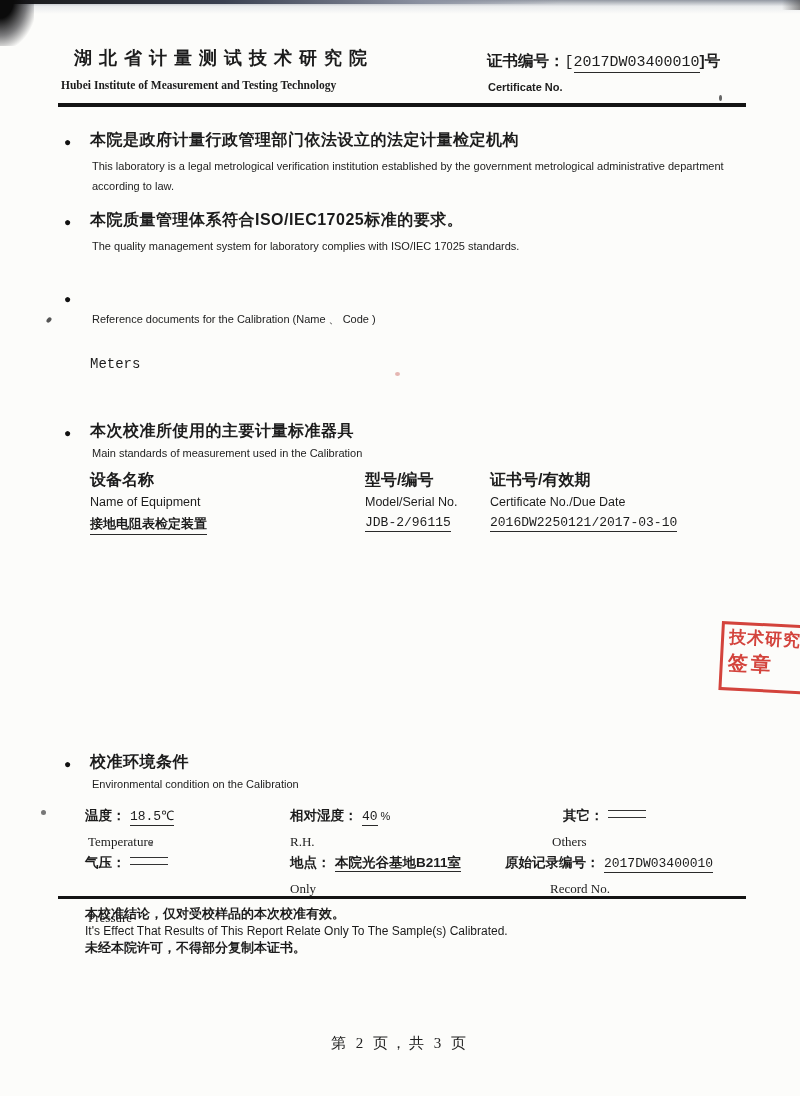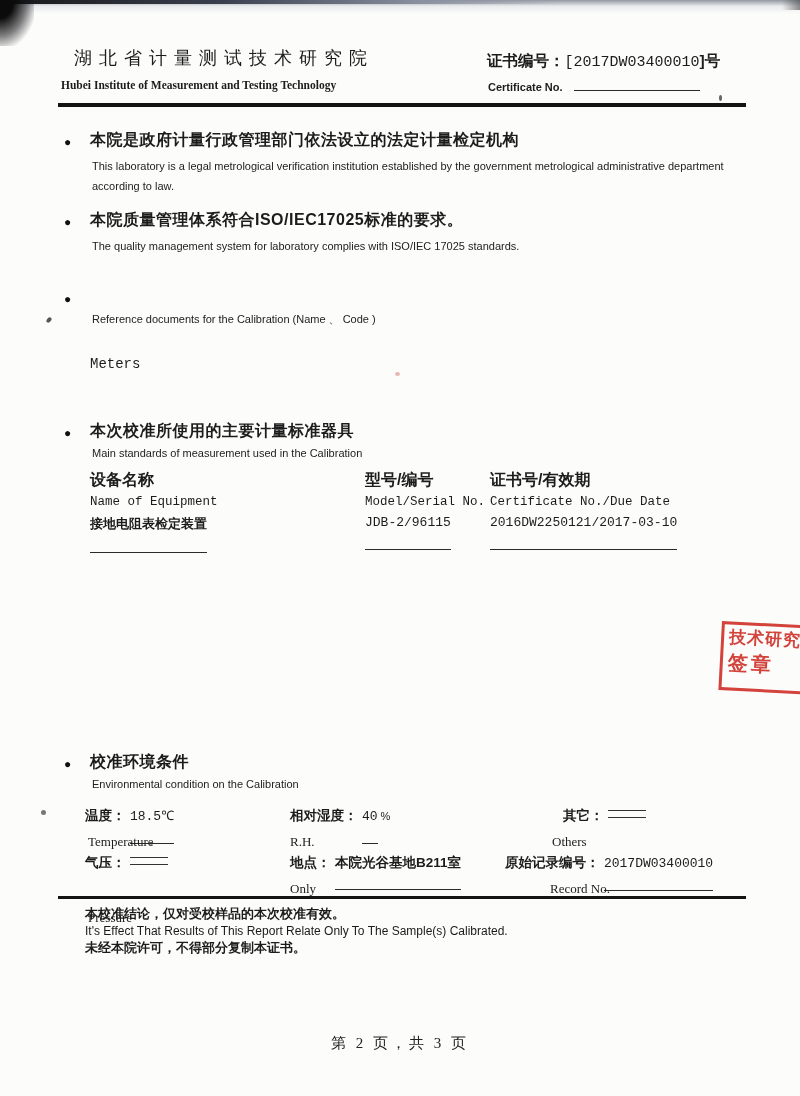--- a/index.html
+++ b/index.html
@@ -14,39 +14,39 @@
     background:linear-gradient(to bottom, rgba(60,70,90,.55), rgba(150,160,180,.18) 45%, rgba(255,255,255,0));
     pointer-events:none;}
   .scan-top-line{position:absolute;left:0;top:0;width:70%;height:4px;background:linear-gradient(to right,#161616,#3a4050 40%,#8a90a0 75%,rgba(200,205,215,0));}
   .scan-corner{position:absolute;left:0;top:0;width:34px;height:46px;
     background:radial-gradient(ellipse at 0% 0%, #0b0b0b 28%, rgba(20,20,25,.55) 55%, rgba(40,40,50,0) 78%);}
   .scan-corner-tr{position:absolute;right:0;top:0;width:18px;height:10px;background:linear-gradient(to left,#444,rgba(90,90,90,0));opacity:.6;}
   .speck{position:absolute;border-radius:50%;pointer-events:none;}
   
   .rule{position:absolute;background:#141414;}
   
-  .inst-cn{position:absolute;left:74px;top:46px;font-size:18px;font-weight:400;letter-spacing:7px;white-space:nowrap;text-align:center;}
+  .inst-cn{position:absolute;left:74px;top:46px;font-size:18px;font-weight:700;letter-spacing:7px;white-space:nowrap;text-align:center;}
   .inst-en{position:absolute;left:61px;top:79px;font-size:11.5px;font-weight:700;font-family:"Liberation Serif","DejaVu Serif",serif;white-space:nowrap;}
   .cert-line{position:absolute;left:487px;top:51px;font-size:15.5px;font-weight:700;white-space:nowrap;}
   .cert-line .num{font-family:"Liberation Mono","DejaVu Sans Mono",monospace;font-weight:400;font-size:15px;}
   .cert-en{position:absolute;left:488px;top:81px;font-size:11px;font-weight:600;}
   
   .bullet{position:absolute;font-size:12px;color:#111;}
   .sec-title{position:absolute;font-size:16px;font-weight:700;white-space:nowrap;letter-spacing:.5px;}
   .sec-desc{position:absolute;font-size:11px;color:#222;line-height:20px;}
-  .u{border-bottom:1.4px solid #2a2a2a;padding-bottom:19px;}
+  .u{border-bottom:1.4px solid #2a2a2a;padding-bottom:1px;}
   .mono{font-family:"Liberation Mono","DejaVu Sans Mono",monospace;}
   .ref-line{position:absolute;left:90px;top:335px;white-space:nowrap;}
   .ref-line .cn{font-size:14px;font-weight:500;}
   .ref-line .en{font-size:13.5px;margin-left:34px;}
   .ref-line2{position:absolute;left:90px;top:356px;font-size:14px;}
   
   .std-col{position:absolute;white-space:nowrap;}
   .std-col .cn{font-size:16px;font-weight:700;display:block;}
-  .std-col .en{font-size:12.5px;font-family:Liberation Mono, monospace;display:block;margin-top:4px;}
+  .std-col .en{font-size:12.5px;font-family:Liberation Sans, sans-serif;display:block;margin-top:4px;}
   .std-col .val{display:inline-block;margin-top:6px;font-size:13px;}
   
   .stamp{position:absolute;left:722px;top:621px;width:112px;height:62px;
     border:3.5px solid #d0342c;transform:rotate(3deg);transform-origin:0 0;
     color:#d0342c;padding:1px 0 0 5px;opacity:.92;}
   .stamp .l1{font-size:17px;font-weight:700;letter-spacing:1px;white-space:nowrap;}
   .stamp .l2{font-size:20px;font-weight:700;letter-spacing:3px;white-space:nowrap;margin-top:1px;}
   
   .env-label{font-size:13.5px;font-weight:700;}
   .env-cell{position:absolute;white-space:nowrap;}

